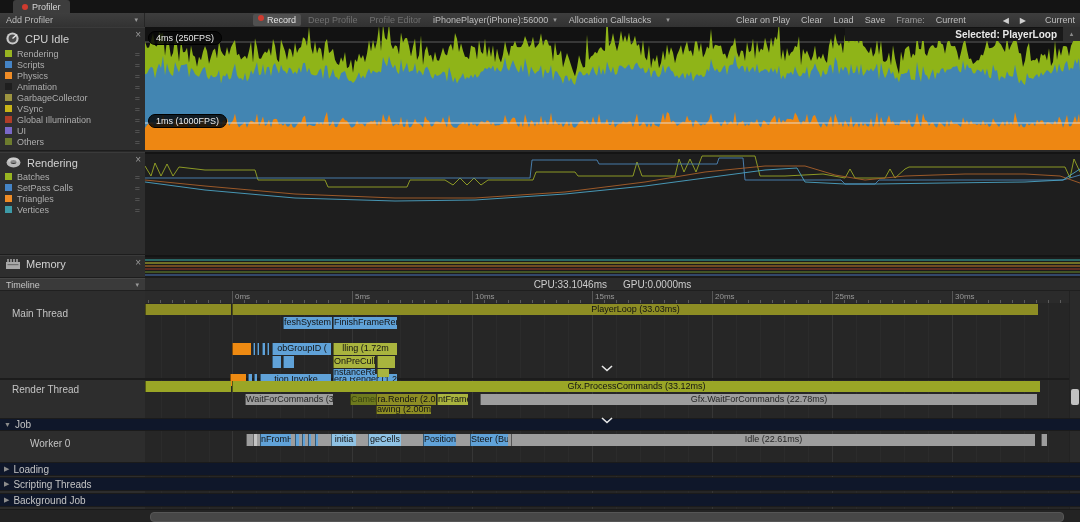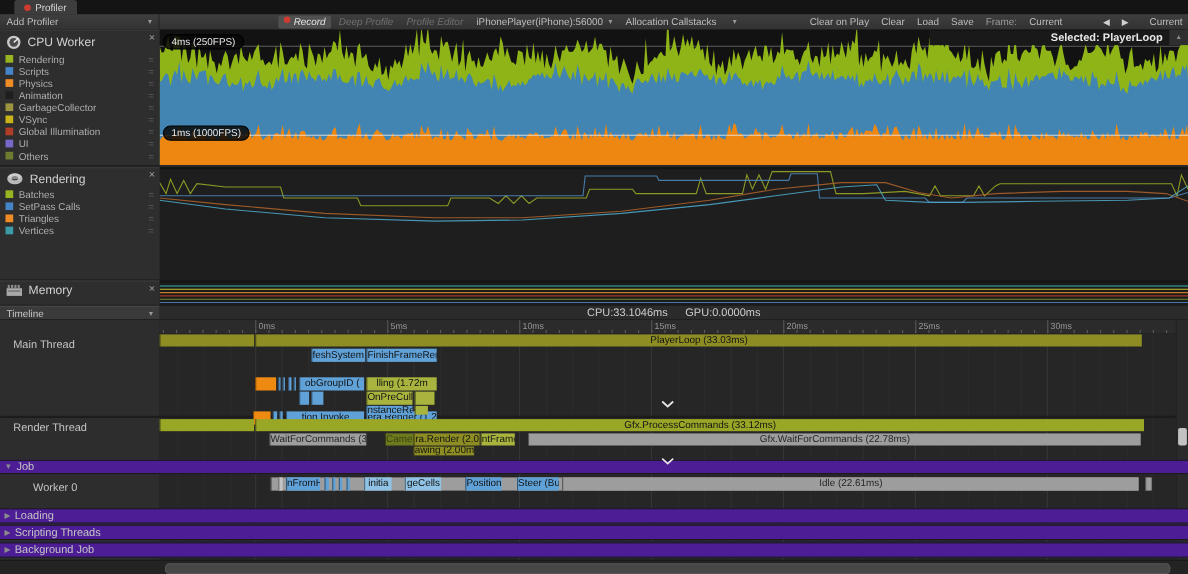--- a/index.html
+++ b/index.html
@@ -11,21 +11,21 @@
        display:flex;align-items:center;gap:4px;padding:0 9px;font-size:9px;color:#d6d6d6;}
   .reddot{width:6px;height:6px;border-radius:50%;background:#cf3b2f;display:inline-block;flex:none;}
   
   #toolbar{position:absolute;left:0;top:13px;width:1080px;height:14px;
            background:linear-gradient(#3e3e3e,#323232);border-bottom:1px solid #1c1c1c;
            font-size:9px;color:#bdbdbd;}
   #addprof{position:absolute;left:0;top:0;width:145px;height:14px;display:flex;align-items:center;
            padding:0 6px;box-sizing:border-box;border-right:1px solid #262626;}
   .caret{color:#9a9a9a;font-size:7px;margin-left:auto;}
   #tbcenter{position:absolute;left:253px;top:0;height:14px;display:flex;align-items:center;gap:2px;}
-  .tbtn{padding:1px 5px;border-radius:2px;display:flex;align-items:flex-start;gap:3px;font-style:italic;}
+  .tbtn{padding:1px 5px;border-radius:2px;display:flex;align-items:flex-start;gap:3px;}
   .tbtn.on{background:#505050;color:#e2e2e2;}
   .dim{color:#6f6f6f;}
   .dd{display:flex;align-items:center;gap:5px;padding:0 5px;}
   #tbright{position:absolute;right:5px;top:0;height:14px;display:flex;align-items:center;gap:11px;}
   .navarrow{font-size:8px;color:#d0d0d0;}
   .frlabel{color:#9b9b9b;}
   
   .pane{position:absolute;left:0;width:145px;background:#2e2e2e;box-sizing:border-box;
         border-top:1px solid #3a3a3a;border-bottom:1px solid #1d1d1d;}
   .phead{display:flex;align-items:center;gap:5px;padding:3px 5px 2px;color:#d2d2d2;font-size:11px;position:relative;}
@@ -59,21 +59,21 @@
   .tickmajor{position:absolute;top:0;bottom:0;width:1px;background:#555;}
   .ticklabel{position:absolute;top:1px;font-size:8px;color:#989898;}
   #tlbars{position:absolute;left:145px;top:303px;width:935px;height:206px;background:#262626;}
   #tlgrid{position:absolute;left:0;top:0;width:100%;height:100%;
           background-image:repeating-linear-gradient(90deg,rgba(255,255,255,.05) 0 1px,transparent 1px 120px),
                            repeating-linear-gradient(90deg,rgba(255,255,255,.022) 0 1px,transparent 1px 24px);
           background-position:87px 0,87px 0;}
   .trow{position:absolute;left:145px;width:935px;}
   .blk{position:absolute;top:0;height:100%;box-sizing:border-box;border-left:1px solid rgba(0,0,0,.45);
        font-size:9px;color:#131313;overflow:hidden;white-space:nowrap;text-align:center;}
-  .sect{position:absolute;left:0;width:1080px;background:#4c1d95;border-top:1px solid #1b1b1b;
+  .sect{position:absolute;left:0;width:1080px;background:#0f172a;border-top:1px solid #1b1b1b;
         border-bottom:1px solid #1b1b1b;display:flex;align-items:center;font-size:10px;color:#c4c4c4;box-sizing:border-box;}
   .sarrow{color:#8c8c8c;font-size:7px;margin:0 4px 0 4px;}
   .thlabel{position:absolute;font-size:10px;color:#c4c4c4;}
   .sep{position:absolute;left:0;width:1080px;background:#1c1c1c;}
   .chev{position:absolute;}
   
   #vscroll{position:absolute;left:1069px;top:291px;width:11px;height:218px;background:#2a2a2a;border-left:1px solid #222;}
   #vthumb{position:absolute;left:1px;top:98px;width:8px;height:16px;background:#c2c2c2;border-radius:2px;}
   #hscroll{position:absolute;left:0;top:509px;width:1080px;height:13px;background:#232323;border-top:1px solid #1a1a1a;}
   #hthumb{position:absolute;left:150px;top:2px;width:912px;height:8px;background:#474747;border:1px solid #565656;border-radius:4px;}
@@ -154,21 +154,21 @@
   <div id="selbar">Selected: PlayerLoop</div>
   <div id="scrollup">▴</div>
 
   <div class="pane" id="cpu-pane" style="top:27px;height:124px">
     <div class="phead">
       <svg width="15" height="15" viewBox="0 0 16 16">
         <circle cx="8" cy="8" r="6.5" fill="#c9c9c9"></circle>
           <circle cx="8" cy="8" r="4.2" fill="#4a4a4a"></circle>
         <line x1="8" y1="8" x2="12.5" y2="4" stroke="#e8e8e8" stroke-width="1.4"></line>
       </svg>
-      <span>CPU Worker</span>
+      <span>CPU Idle</span>
       <span class="closex">×</span>
     </div>
     <div id="cpu-legend">
         <div class="lrow">
           <span class="sw" style="background: rgb(151, 180, 33);"></span>
           <span>Rendering</span>
           <span class="lhandle">=</span>
         </div>
         <div class="lrow">
           <span class="sw" style="background: rgb(69, 132, 198);"></span>

